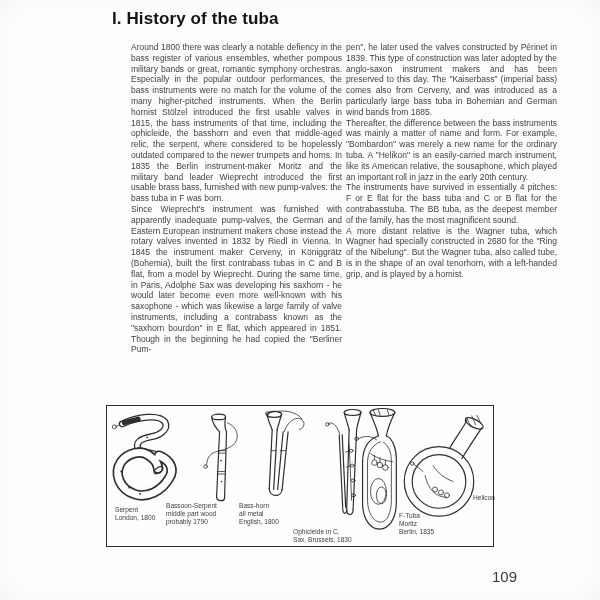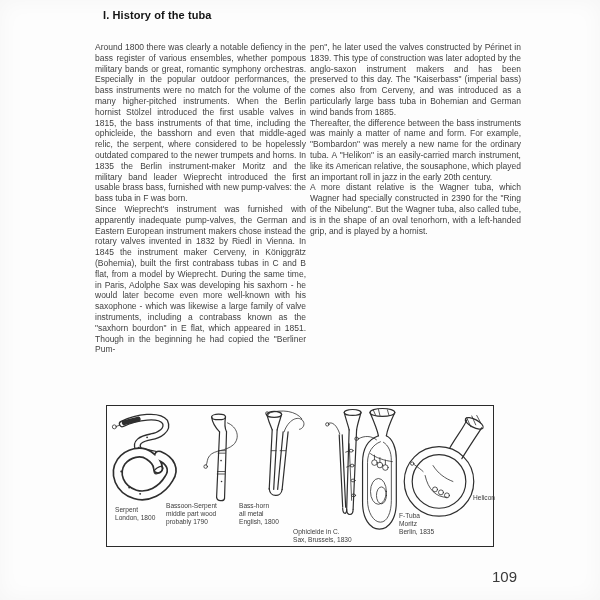--- a/index.html
+++ b/index.html
@@ -8,27 +8,28 @@
     background:#ffffff;
     font-family:"Liberation Sans", sans-serif;
     overflow:hidden;
   }
   .page {
     position:relative; width:600px; height:600px;
     background:#fdfdfd;
     box-shadow: inset 0 0 22px rgba(0,0,0,0.035);
   }
   .title {
-    position:absolute; left:103px; top:9px;
-    font-size:11px; font-weight:bold; color:#141414; letter-spacing:0.1px;
+    position:absolute; left:112px; top:9px;
+    font-size:17px; font-weight:bold; color:#141414; letter-spacing:0.1px;
   }
   .col {
     position:absolute; top:42px; width:211px;
     font-size:8.5px; line-height:10.8px; text-align:justify;
     color:#3f3f3f;
+    margin-left:36px;
   }
   .col p { margin:0; }
   .col-left  { left:95px; }
   .col-right { left:310px; }
   .figure-box {
     position:absolute; left:106px; top:405px; width:388px; height:142px;
     border:1.6px solid #2b2b2b; background:#fefefe;
   }
   .figure-box svg { position:absolute; left:0; top:0; width:100%; height:100%; }
   .figure-box svg path, .figure-box svg circle, .figure-box svg ellipse {
@@ -59,21 +60,22 @@
   <h1 class="title">I. History of the tuba</h1>
 
   <div class="col col-left">
     <p>Around 1800 there was clearly a notable defiency in the bass register of various ensembles, whether pompous military bands or great, romantic symphony orchestras. Especially in the popular outdoor performances, the bass instruments were no match for the volume of the many higher-pitched instruments. When the Berlin hornist Stölzel introduced the first usable valves in 1815, the bass instruments of that time, including the ophicleide, the basshorn and even that middle-aged relic, the serpent, where considered to be hopelessly outdated compared to the newer trumpets and horns. In 1835 the Berlin instrument-maker Moritz and the military band leader Wieprecht introduced the first usable brass bass, furnished with new pump-valves: the bass tuba in F was born.</p>
     <p>Since Wieprecht's instrument was furnished with apparently inadequate pump-valves, the German and Eastern European instrument makers chose instead the rotary valves invented in 1832 by Riedl in Vienna. In 1845 the instrument maker Cerveny, in Königgrätz (Bohemia), built the first contrabass tubas in C and B flat, from a model by Wieprecht. During the same time, in Paris, Adolphe Sax was developing his saxhorn - he would later become even more well-known with his saxophone - which was likewise a large family of valve instruments, including a contrabass known as the "saxhorn bourdon" in E flat, which appeared in 1851. Though in the beginning he had copied the "Berliner Pum-</p>
   </div>
 
   <div class="col col-right">
     <p>pen", he later used the valves constructed by Périnet in 1839. This type of construction was later adopted by the anglo-saxon instrument makers and has been preserved to this day. The "Kaiserbass" (imperial bass) comes also from Cerveny, and was introduced as a particularly large bass tuba in Bohemian and German wind bands from 1885.</p>
     <p>Thereafter, the difference between the bass instruments was mainly a matter of name and form. For example, "Bombardon" was merely a new name for the ordinary tuba. A "Helikon" is an easily-carried march instrument, like its American relative, the sousaphone, which played an important roll in jazz in the early 20th century.</p>
-    <p>A more distant relative is the Wagner tuba, which Wagner had specially constructed in 2390 for the "Ring of the Nibelung". But the Wagner tuba, also called tube, is in the shape of an oval tenorhorn, with a left-handed grip, and is played by a hornist.</p>
+    <p>The instruments have survived in essentially 4 pitches: F or E flat for the bass tuba and C or B flat for the contrabasstuba. The BB tuba, as the deepest member of the family, has the most magnificent sound.</p>
+    <p>A more distant relative is the Wagner tuba, which Wagner had specially constructed in 2680 for the "Ring of the Nibelung". But the Wagner tuba, also called tube, is in the shape of an oval tenorhorn, with a left-handed grip, and is played by a hornist.</p>
   </div>
 
   <figure class="figure-box">
     <svg viewBox="0 0 388 141">
 
       <g>
         <circle cx="7" cy="21" r="2" class="thin"></circle>
         <path d="M9,20.5 L15,18.5" class="thin"></path>
         <path class="tube-o" d="M15,18 C30,11 52,8 58,16 C62,24 52,30 44,31 C33,33 28,37 31,43 C34,48 44,46 52,50"></path>
         <path class="tube-i" d="M15,18 C30,11 52,8 58,16 C62,24 52,30 44,31 C33,33 28,37 31,43 C34,48 44,46 52,50"></path>

